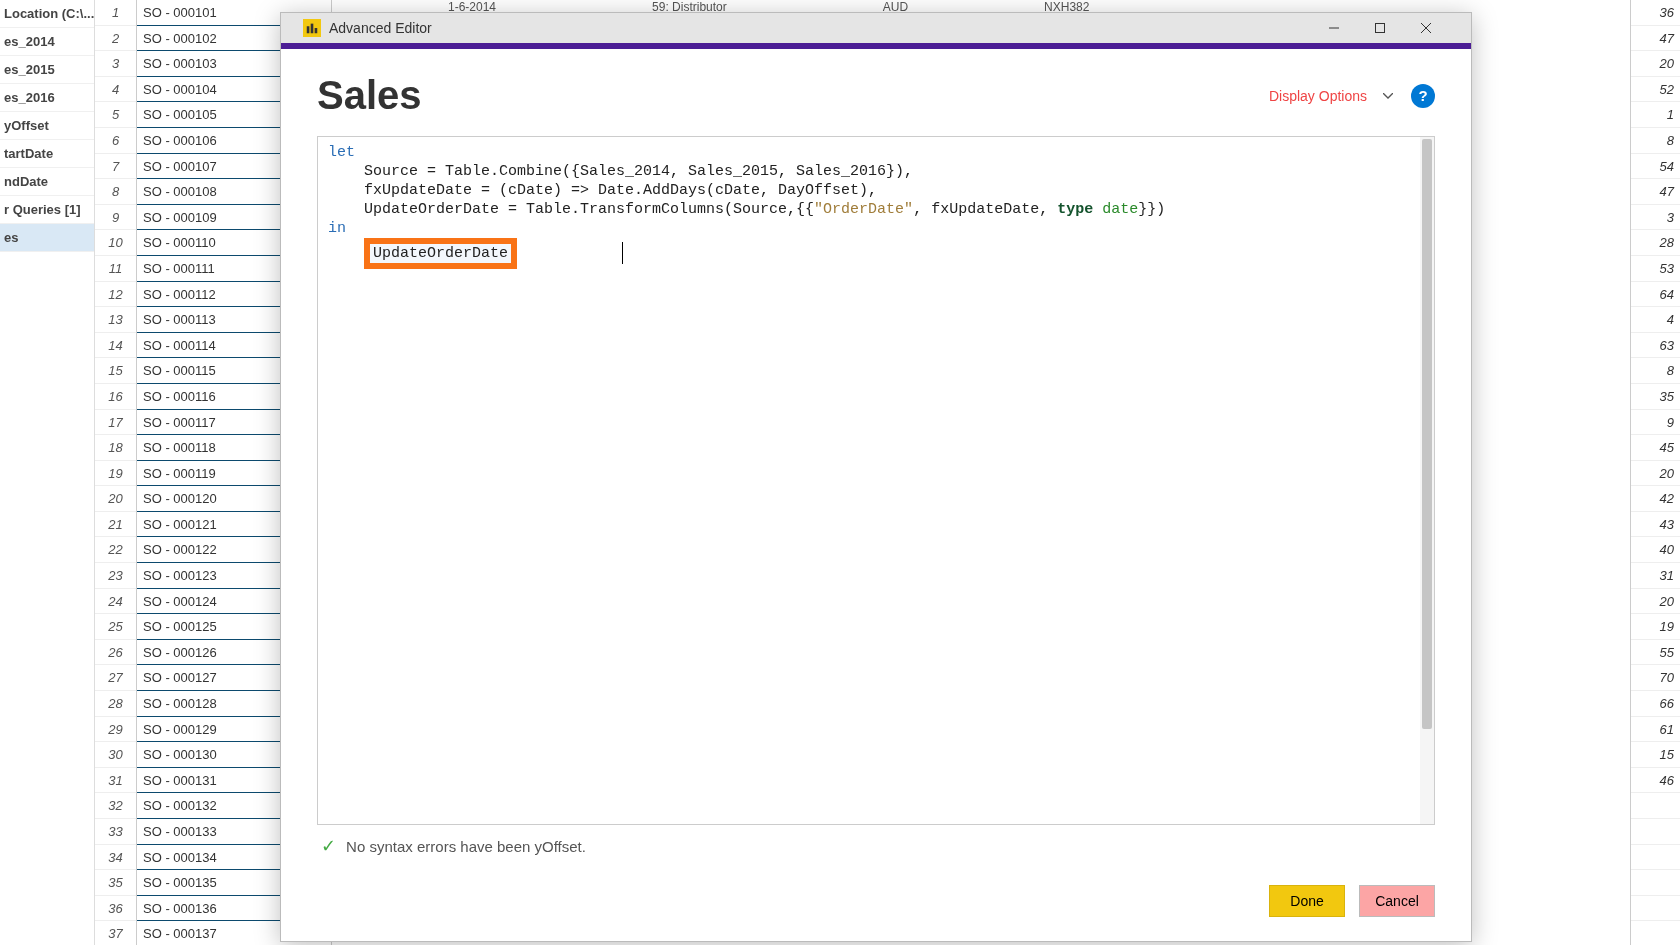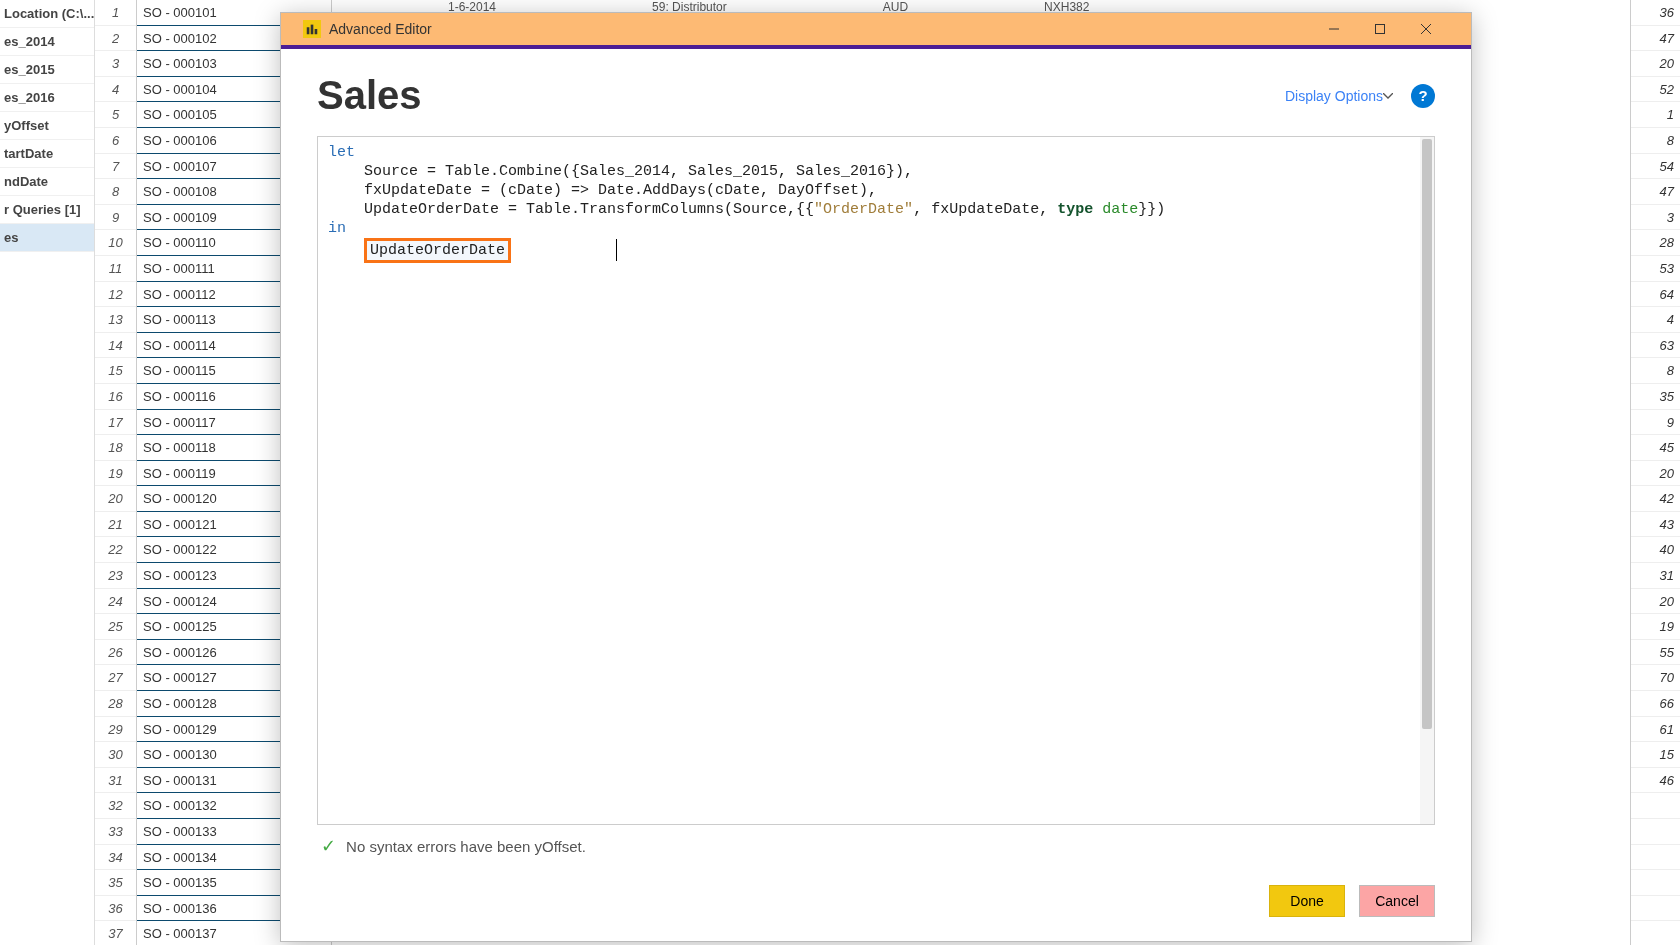--- a/index.html
+++ b/index.html
@@ -97,25 +97,25 @@
   width: 1192px;
   height: 930px;
   background: #fff;
   border: 1px solid #bbb;
   box-shadow: 0 4px 24px rgba(0,0,0,0.25);
   display: flex;
   flex-direction: column;
 }
 .title-bar {
   height: 36px;
-  background: #fdba74;
+  background: #e5e5e5;
   display: flex;
   align-items: center;
   padding: 0 22px;
-  border-bottom: 4px solid #4c1d95;
+  border-bottom: 6px solid #4c1d95;
 }
 .title-icon {
   width: 18px; height: 18px;
   background: #f2c80f;
   margin-right: 8px;
   display: flex; align-items: center; justify-content: center;
 }
 .title-icon svg { width: 14px; height: 14px; }
 .title-text {
   font-size: 14px;
@@ -141,25 +141,25 @@
   margin-bottom: 18px;
 }
 .heading {
   font-size: 40px;
   font-weight: 700;
   color: #333;
   flex: 1;
 }
 .display-opts {
   font-size: 14px;
-  color: #3b82f6;
+  color: #ef4444;
   cursor: pointer;
   display: flex;
   align-items: center;
-  gap: 0;
+  gap: 16px;
 }
 .help-btn {
   width: 24px; height: 24px;
   border-radius: 50%;
   background: #0078d4;
   color: #fff;
   font-size: 15px;
   font-weight: bold;
   display: flex; align-items: center; justify-content: center;
   margin-left: 18px;
@@ -178,21 +178,21 @@
   line-height: 19px;
   padding: 6px 10px;
   white-space: pre;
   color: #222;
 }
 .kw-let { color: #2a6db5; }
 .kw-str { color: #a07d3a; }
 .kw-type { color: #14532d; font-weight: bold; }
 .kw-date { color: #2a8a2a; }
 .sel-box {
-  border: 3px solid #f97316;
+  border: 6px solid #f97316;
   background: rgba(26,95,201,0.05);
   padding: 0 3px;
   display: inline-block;
 }
 .cursor {
   display: inline-block;
   width: 1px;
   height: 22px;
   background: #000;
   vertical-align: middle;

